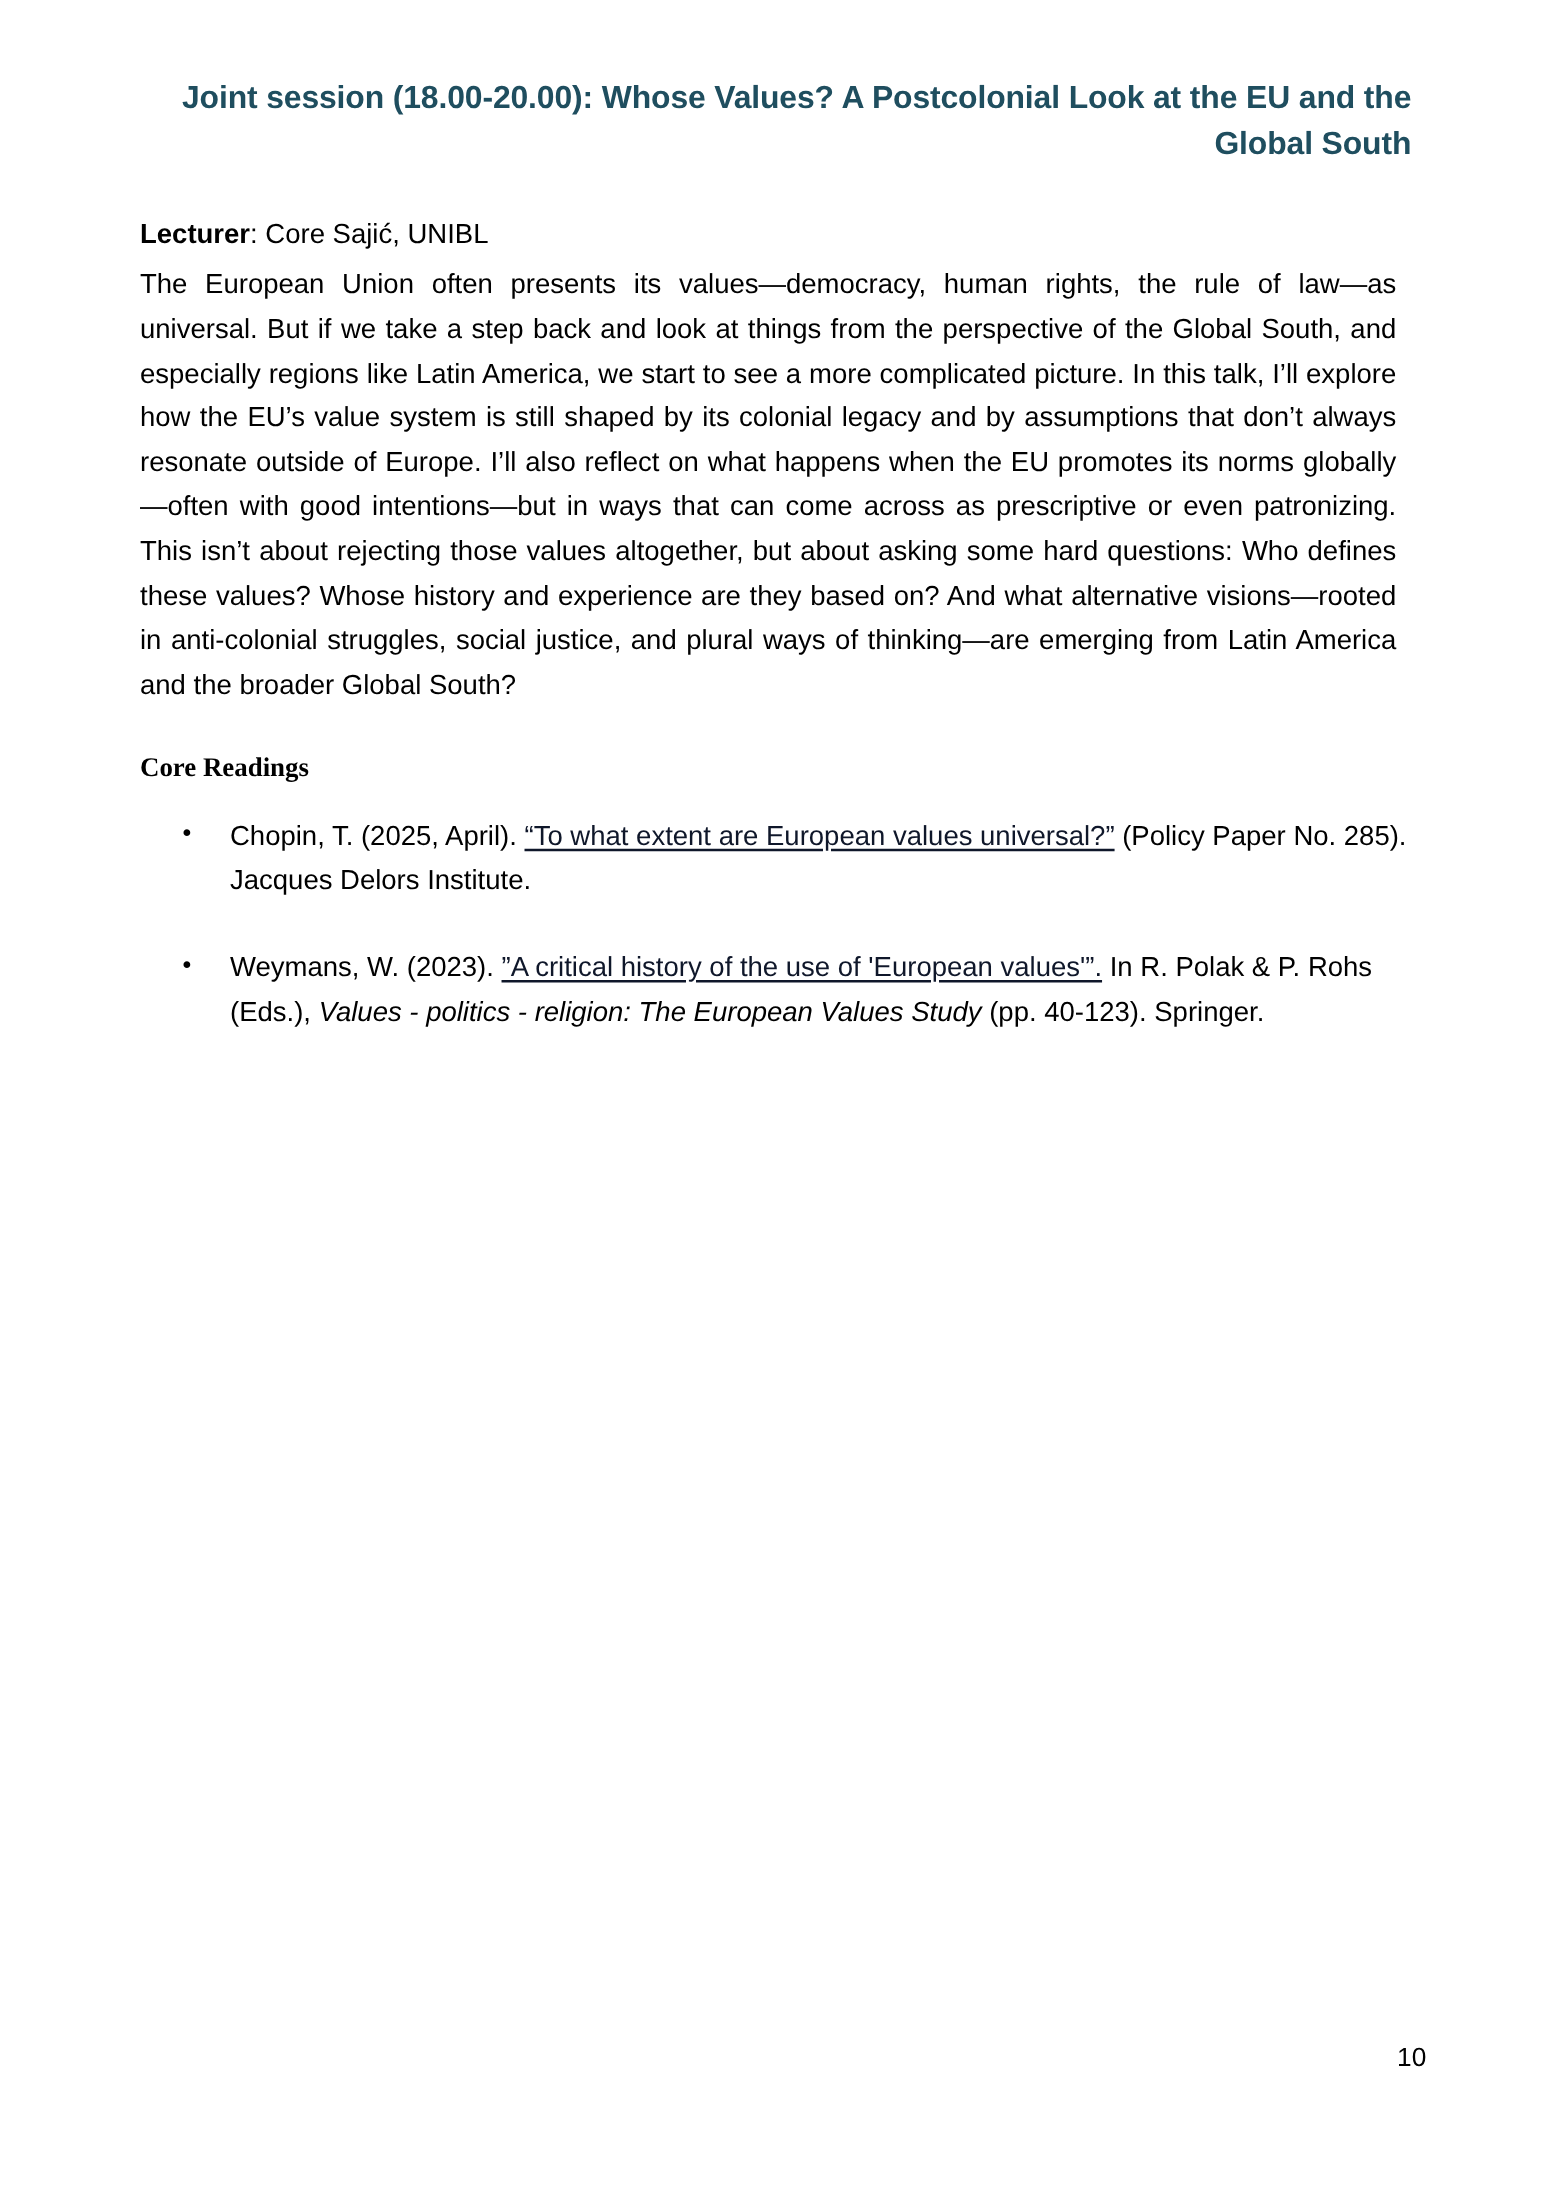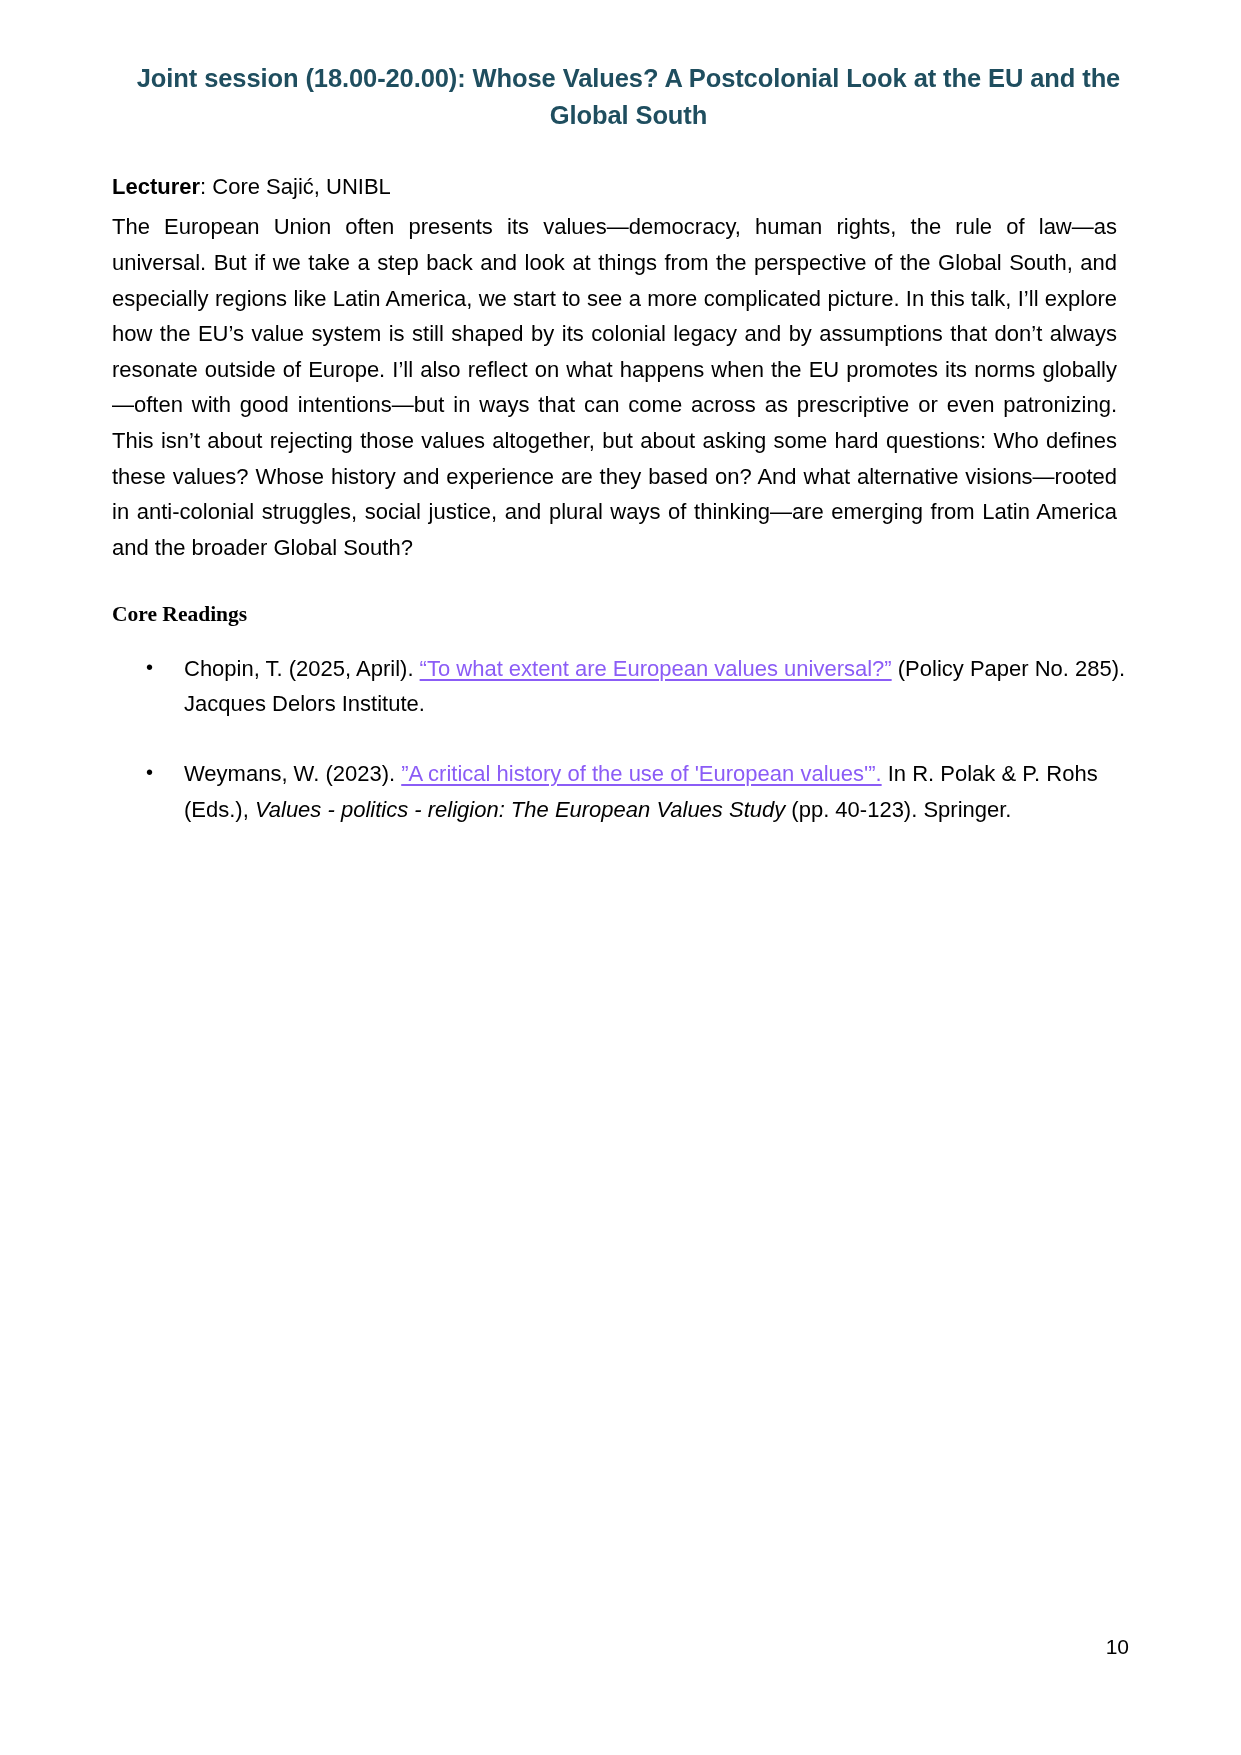--- a/index.html
+++ b/index.html
@@ -24,21 +24,21 @@
     width: 1017px;
   }
   h1.session-title {
     font-size: 25.5px;
     line-height: 1.44;
     font-weight: bold;
     color: #1f4e5f;
     margin: 0 0 0 16px;
     padding: 0;
     letter-spacing: -0.1px;
-    text-align: center;
+    text-align: right;
   }
   .lecturer-line {
     font-size: 22px;
     line-height: 1.45;
     margin: 38px 0 0 0;
   }
   .lecturer-label {
     font-weight: bold;
   }
   .section-label {
@@ -77,30 +77,30 @@
     width: 945px;
   }
   ul.readings li .bullet {
     position: absolute;
     left: 34px;
     top: 0;
     font-size: 20px;
     line-height: 1.62;
   }
   a.doclink {
-    color: #8b5cf6;
+    color: #0f172a;
     text-decoration: underline;
     text-underline-offset: 3px;
   }
   .ital {
     font-style: italic;
   }
   .page-number {
     position: absolute;
-    right: 112px;
+    right: 100px;
     bottom: 98px;
     font-size: 21px;
     line-height: 1;
     color: #000000;
   }
 </style>
 </head>
 <body>
 
 <div class="page">

